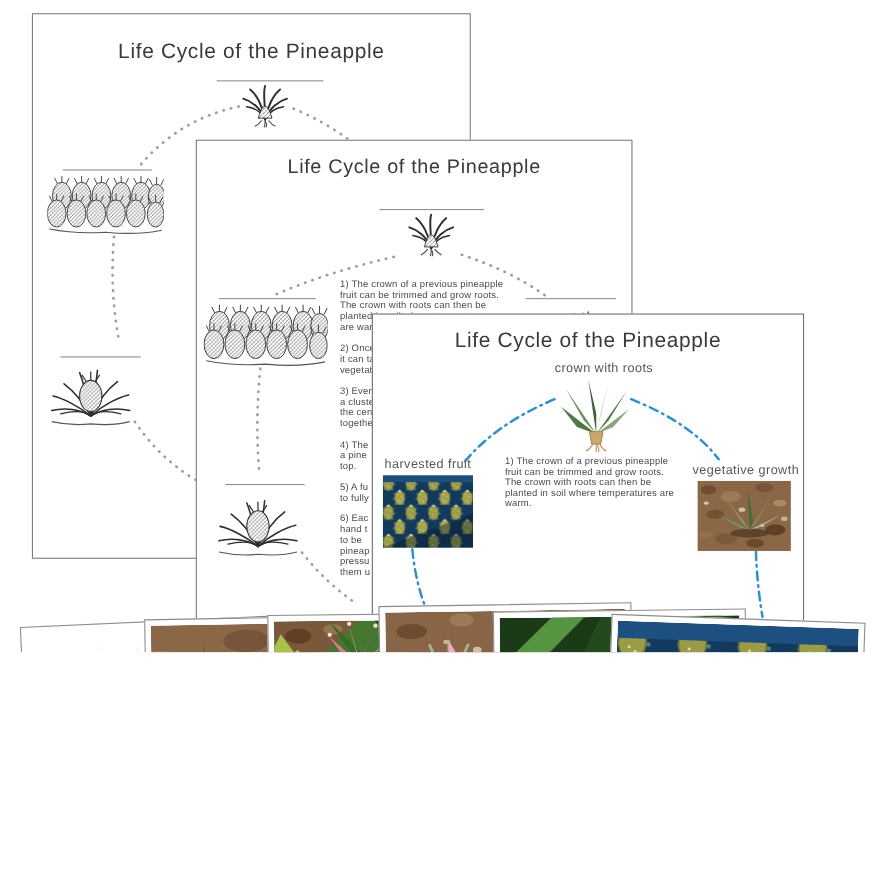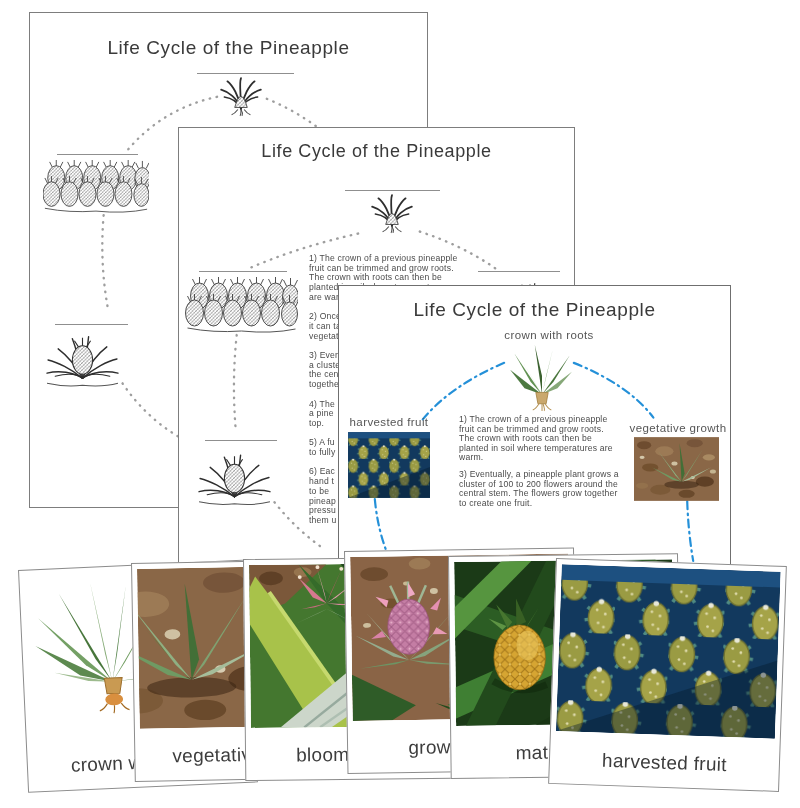--- a/index.html
+++ b/index.html
@@ -1,17 +1,17 @@
 <!DOCTYPE html>
 <html><head>
 <meta charset="utf-8">
 <style>
   html,body{margin:0;padding:0;background:#fff;}
   body{font-family:"Liberation Sans",sans-serif;}
-  #canvas{position:relative;width:800px;height:808px;background:#fff;overflow:hidden;}
+  #canvas{position:relative;width:800px;height:593px;background:#fff;overflow:hidden;}
   .abs{position:absolute;}
   .sheet{position:absolute;background:#fff;border:1px solid #7d7d7d;overflow:hidden;box-sizing:border-box;}
   .sheet-title{position:absolute;left:0;right:0;text-align:center;color:#3a3a3a;letter-spacing:.6px;font-weight:400;}
   .wline{position:absolute;border-top:1.6px solid #8f8f8f;height:0;}
   .layer{position:absolute;left:0;top:0;width:100%;height:100%;pointer-events:none;}
   .bodytext{position:absolute;white-space:pre-line;color:#4a4a4a;font-size:8.6px;line-height:9.7px;letter-spacing:.2px;}
   .para{white-space:pre-line;color:#4a4a4a;font-size:8.6px;line-height:9.6px;letter-spacing:.2px;margin:0 0 7px 0;}
   .plabel{position:absolute;text-align:center;color:#565656;font-size:11.5px;letter-spacing:.4px;}
   .card{position:absolute;background:#fff;border:1.3px solid #8c8c8c;overflow:hidden;box-sizing:border-box;}
   .card .photo{position:absolute;left:5px;right:5px;top:5px;bottom:52px;overflow:hidden;}
@@ -275,24 +275,20 @@
     <svg class="ph" style="left:295px;top:151px;" width="85" height="64" viewBox="0 0 84 63">
         <use href="#g-soil"></use>
       </svg>
 
     <div class="abs" style="left:120px;top:129px;width:178px;">
       <p class="para">1) The crown of a previous pineapple
 fruit can be trimmed and grow roots.
 The crown with roots can then be
 planted in soil where temperatures are
 warm.</p>
-      <p class="para">3) Eventually, a pineapple plant grows a
-cluster of 100 to 200 flowers around the
-central stem. The flowers grow together
-to create one fruit.</p>
     </div>
   </div>
 
   <div class="card" style="left:18px;top:570px;width:230px;height:223px;z-index:11;transform:rotate(-2.6deg);transform-origin:top left;">
     <div class="photo">
       <svg viewBox="0 0 220 167" preserveAspectRatio="none">
         <rect width="220" height="167" fill="#ffffff"></rect>
         <path d="M84 112 L8 72 L52 104 Z" fill="#5d8a50"></path>
         <path d="M84 112 L12 44 L58 94 Z" fill="#74a065"></path>
         <path d="M84 112 L34 20 L68 88 Z" fill="#47763b"></path>

